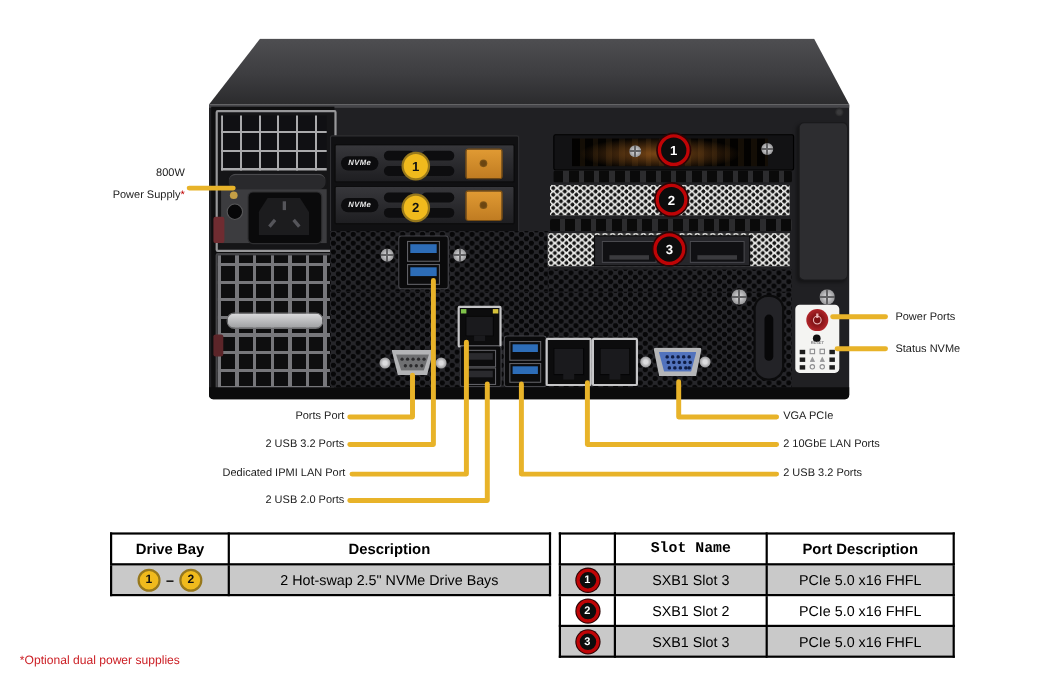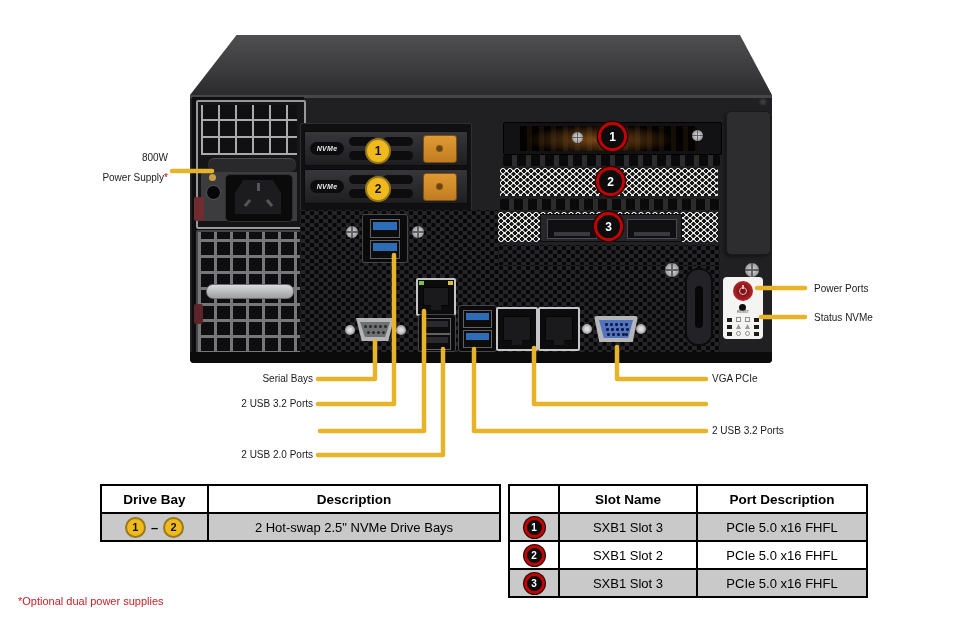--- a/index.html
+++ b/index.html
@@ -379,24 +379,26 @@
       <polyline points="474,349 474,431 706,431"></polyline>
       <polyline points="757,288 805,288"></polyline>
       <polyline points="761,317 805,317"></polyline>
     </g>
   </svg>
 
   <div class="callout-label ps-label" style="right:792px;top:148px;">
     <span>800W</span><br>
     <span>Power Supply</span><span class="red-star">*</span>
   </div>
-  <div class="callout-label" style="right:647px;top:370px;">Serial Bays</div>
+  <div class="callout-label" style="right:647px;top:370px;">Ports Port</div>
   <div class="callout-label" style="right:647px;top:395px;">2 USB 3.2 Ports</div>
+  <div class="callout-label" style="right:646px;top:422px;">Dedicated IPMI LAN Port</div>
   <div class="callout-label" style="right:647px;top:446px;">2 USB 2.0 Ports</div>
   <div class="callout-label" style="left:712px;top:370px;">VGA PCIe</div>
+  <div class="callout-label" style="left:712px;top:395px;">2 10GbE LAN Ports</div>
   <div class="callout-label" style="left:712px;top:422px;">2 USB 3.2 Ports</div>
   <div class="callout-label" style="left:814px;top:280px;">Power Ports</div>
   <div class="callout-label" style="left:814px;top:309px;">Status NVMe</div>
 
   <table style="left:100px;top:484px;border-radius:23px;">
     <thead>
       <tr>
         <th style="width:97px;">Drive Bay</th>
         <th style="width:282px;margin-top:40px;">Description</th>
       </tr>
@@ -412,21 +414,21 @@
         </td>
         <td>2 Hot-swap 2.5" NVMe Drive Bays</td>
       </tr>
     </tbody>
   </table>
 
   <table style="left:508px;top:484px;">
     <thead>
       <tr>
         <th style="width:40px;"></th>
-        <th style="width:128px;">Slot Name</th>
+        <th style="width:128px;font-family:Liberation Mono, monospace;">Slot Name</th>
         <th style="width:160px;">Port Description</th>
       </tr>
     </thead>
     <tbody>
       <tr class="gray">
         <td><span class="slot-chip">
               <span>1</span>
             </span></td>
         <td>SXB1 Slot 3</td>
         <td>PCIe 5.0 x16 FHFL</td>

